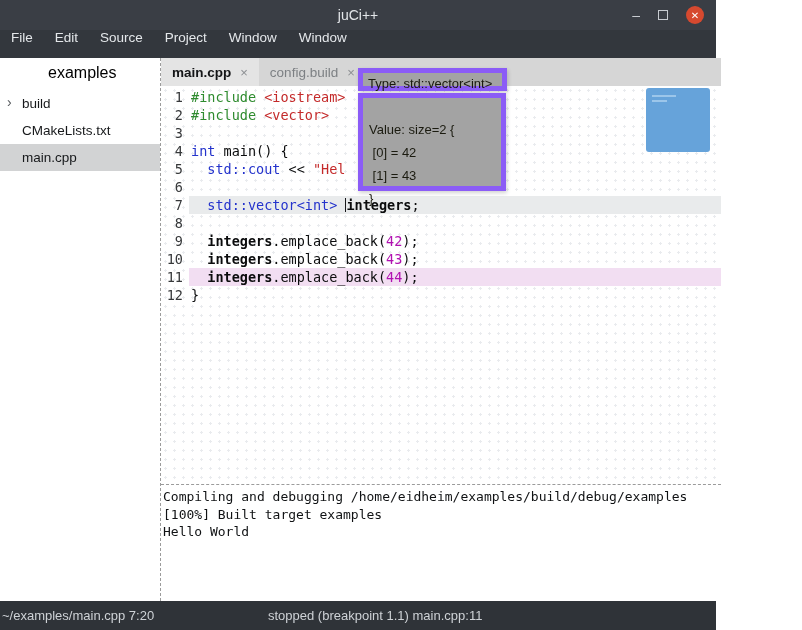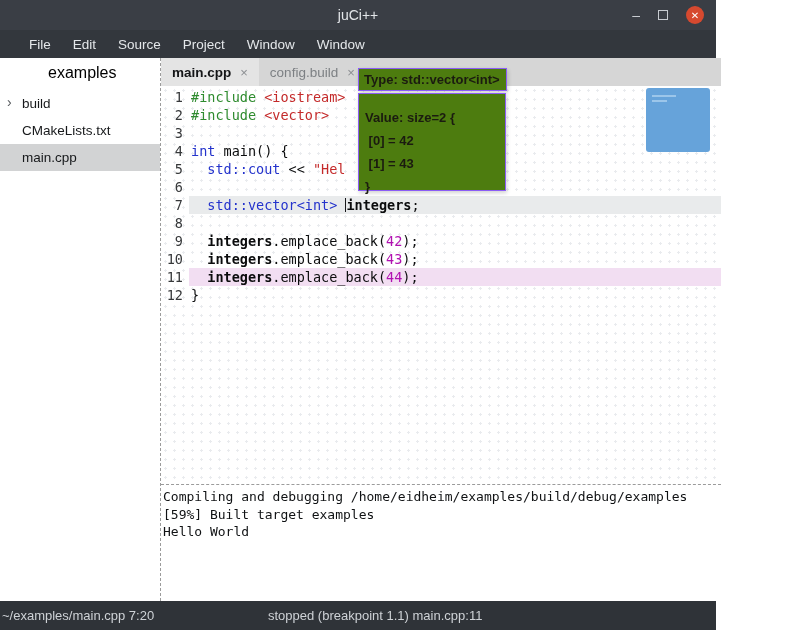--- a/index.html
+++ b/index.html
@@ -9,21 +9,21 @@
 
   
   .titlebar { height:30px; background:#3a3e45; position:relative; display:flex; align-items:center; justify-content:center; flex:none; }
   .title { color:#e3e6e9; font-size:14px; }
   .win-btns { position:absolute; right:12px; top:0; height:30px; display:flex; align-items:center; gap:18px; }
   .btn-min { color:#c7cbd0; font-size:14px; line-height:30px; cursor:default; }
   .btn-restore { width:10px; height:10px; border:1.5px solid #c7cbd0; }
   .btn-close { width:18px; height:18px; border-radius:50%; background:#d6492f; color:#fff; font-size:10px; display:flex; align-items:center; justify-content:center; }
 
   
-  .menubar { height:28px; background:#33373d; display:flex; align-items:center; padding-left:18px; flex:none; }
+  .menubar { height:28px; background:#33373d; display:flex; align-items:flex-start; padding-left:0; flex:none; }
   .menu-item { color:#e4e7ea; font-size:13.5px; padding:0 11px; }
 
   
   .content { display:flex; height:543px; position:relative; flex:none; }
 
   
   .sidebar { width:161px; background:#fff; border-right:1px dashed #9b9b9b; flex:none; }
   .sb-header { color:#000000; font-size:16px; padding:6px 8px 8px 8px;margin-left:40px; }
   .sb-item { height:27px; display:flex; align-items:center; font-size:13.5px; color:#17191b; padding-left:22px; position:relative; }
   .sb-item .chev { position:absolute; left:7px; top:4px; color:#55595d; font-size:14px; }
@@ -57,23 +57,23 @@
   .minimap { position:absolute; right:11px; top:2px; width:64px; height:64px; background:#66a3da; border-radius:3px; }
   .minimap::before { content:""; position:absolute; left:6px; top:7px; width:24px; height:2px; background:#9cc6ea; }
   .minimap::after  { content:""; position:absolute; left:6px; top:12px; width:15px; height:2px; background:#9cc6ea; }
 
   .hsep { border-top:1px dashed #9b9b9b; flex:none; }
 
   
   .terminal { flex:1; background:#fff; font-family:"DejaVu Sans Mono",monospace; font-size:13px; color:#101214; padding:3px 2px; line-height:17.5px; white-space:pre; }
 
   
-  .tooltip { position:absolute; background:#4d7c0f; border:1px solid #8b5cf6; box-shadow:1px 2px 4px rgba(0,0,0,.18); font-size:13px; color:#1b1b10; z-index:6;font-weight:bold; }
+  .tooltip { position:absolute; background:#a3a3a3; border:5px solid #8b5cf6; box-shadow:1px 2px 4px rgba(0,0,0,.18); font-size:13px; color:#1b1b10; z-index:6; }
   .tt-type  { left:197px; top:10px; width:149px; height:23px; padding:3px 5px; white-space:pre; }
-  .tt-value { left:197px; top:35px; width:148px; height:98px; padding:12px 6px; line-height:23px; white-space:pre; }
+  .tt-value { left:197px; top:35px; width:148px; height:98px; padding:20px 6px; line-height:23px; white-space:pre; }
 
   
   .statusbar { height:29px; background:#2f3338; color:#ced2d6; font-size:13px; display:flex; align-items:center; position:relative; flex:none; }
   .sb-left { margin-left:2px; }
   .sb-center { position:absolute; left:268px; }
 </style>
 </head>
 <body>
 
 <div class="window">
@@ -175,21 +175,21 @@
             <div class="row">
               <span class="gutter">12</span>
               <span class="code"><span class="sg-pl">}</span></span>
             </div>
           </div>
         <div class="minimap"></div>
       </div>
 
       <div class="hsep"></div>
 
-      <div class="terminal"><div>Compiling and debugging /home/eidheim/examples/build/debug/examples</div><div>[59%] Built target examples</div><div>Hello World</div></div>
+      <div class="terminal"><div>Compiling and debugging /home/eidheim/examples/build/debug/examples</div><div>[100%] Built target examples</div><div>Hello World</div></div>
 
       <div class="tooltip tt-type">Type: std::vector&lt;int&gt;</div>
       <div class="tooltip tt-value"><div>Value: size=2 {</div><div> [0] = 42</div><div> [1] = 43</div><div>}</div></div>
     </div>
 
   </div>
 
   <div class="statusbar">
     <span class="sb-left">~/examples/main.cpp 7:20</span>
     <span class="sb-center">stopped (breakpoint 1.1) main.cpp:11</span>

